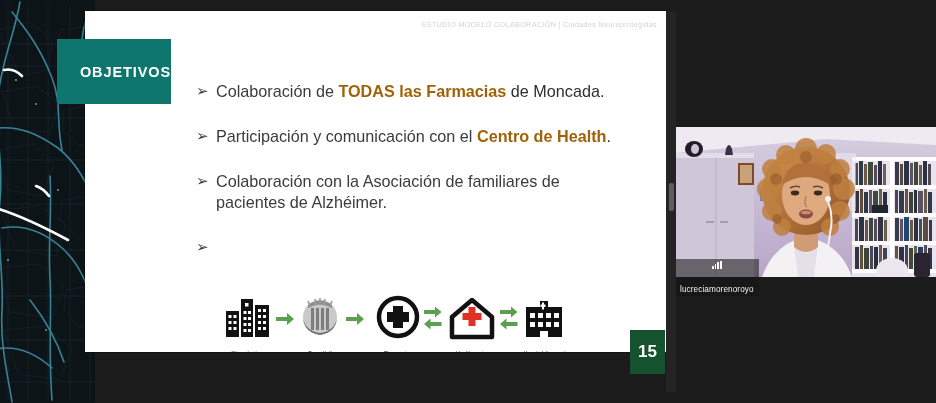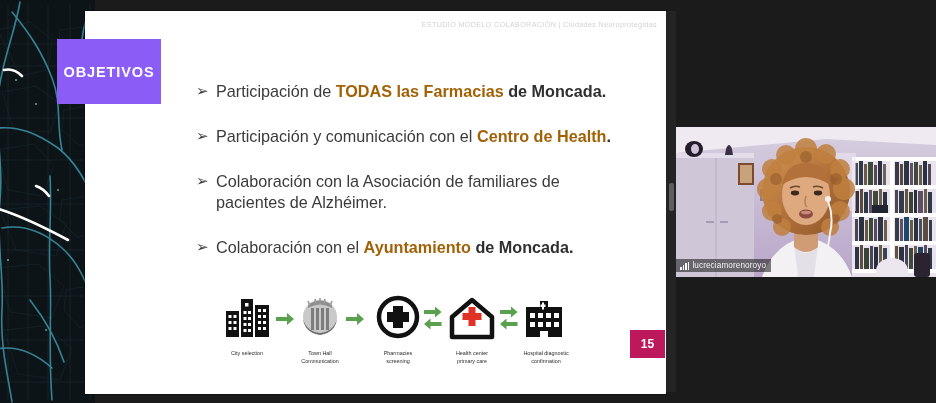--- a/index.html
+++ b/index.html
@@ -12,35 +12,35 @@
 
   
   #map-backdrop{
     position:absolute; left:0; top:0; width:95px; height:403px;
     background:#0d1418; overflow:hidden;
   }
   #map-backdrop svg{ position:absolute; left:-10px; top:0; }
 
   
   #slide{
-    position:absolute; left:85px; top:11px; width:581px; height:383px;
+    position:absolute; left:85px; top:11px; width:581px; height:341px;
     background:#ffffff; overflow:hidden;
     box-shadow:0 0 0 1px rgba(0,0,0,.35);
   }
   #slide-header{
     position:absolute; right:9px; top:9px;
     font-size:7.2px; letter-spacing:.35px; color:#d2d2d2;
     white-space:nowrap;
   }
 
   
   #objetivos-tab{
-    position:absolute; left:57px; top:39px; width:104px; height:65px;
-    background:#8b5cf6; z-index:6;
-    display:flex; align-items:center; justify-content:center;
+    position:absolute; left:57px; top:39px; width:114px; height:65px;
+    background:#0f766e; z-index:6;
+    display:flex; align-items:center; justify-content:flex-end;
   }
   #objetivos-tab span{
     color:#ffffff; font-size:14.5px; font-weight:600; letter-spacing:.9px;
   }
 
   
   #bullets{
     position:absolute; left:111px; top:70px; width:420px;
   }
   .bullet{
@@ -49,61 +49,62 @@
   }
   .bullet .marker{
     flex:0 0 auto; width:20px;
     font-size:15px; line-height:1.28; color:#3b3b3b;
   }
   .bullet .btext{
     font-size:16.2px; line-height:1.3; color:#3b3b3b;
     font-family:"Liberation Sans", sans-serif;
   }
   .hl{ color:#a16207; font-weight:bold; }
-  .bd{ font-weight:bold; color:#2f2f2f; }
+  .bd{ font-weight:normal; color:#2f2f2f; }
 
   
   #process-diagram{
     position:absolute; left:135px; top:272px; width:350px; height:98px;
   }
   #process-diagram svg{ display:block; }
   .cap{
     font-family:"Liberation Sans", sans-serif;
     font-size:5.4px; fill:#2b2b2b; text-anchor:middle;
   }
 
   
   #page-badge{
-    position:absolute; left:630px; top:330px; width:35px; height:28px;
-    background:#be185d; color:#ffffff; z-index:7;
+    position:absolute; left:630px; top:330px; width:35px; height:44px;
+    background:#14532d; color:#ffffff; z-index:7;
     display:flex; align-items:center; justify-content:center;
-    font-size:12px; font-weight:600;
+    font-size:17px; font-weight:600;
   }
 
   
   #panel-divider{
     position:absolute; left:666px; top:11px; width:10px; height:381px;
     background:#242424;
   }
   #divider-handle{
     position:absolute; left:669px; top:183px; width:5px; height:28px;
     background:#5e5e5e; border-radius:2px;
   }
 
   
   #video-tile{
     position:absolute; left:676px; top:127px; width:260px; height:150px;
     overflow:hidden; background:#b9a9c4;
   }
   #video-tile svg{ display:block; }
   #name-plate{
     position:absolute; left:676px; top:259px;
-    display:flex; align-items:center; gap:3px;
+    display:flex; align-items:center; gap:16px;
     padding:2px 5px 2px 4px;
     background:rgba(20,20,20,.55);
+    flex-direction:column;
   }
   #name-plate .nm{
     color:#f2f2f2; font-size:8.2px; letter-spacing:.1px;
     white-space:nowrap;
   }
   .bars{ display:flex; align-items:flex-end; gap:1px; height:8px; }
   .bars i{ display:block; width:1.6px; background:#ffffff; }
   .bars i:nth-child(1){ height:3px; }
   .bars i:nth-child(2){ height:5px; }
   .bars i:nth-child(3){ height:7px; }
@@ -156,36 +157,35 @@
   </svg>
 </div>
 
 <div id="slide">
 
   <div id="slide-header">ESTUDIO MODELO COLABORACIÓN | Ciudades Neuroprotegidas</div>
 
   <div id="bullets">
     <div class="bullet">
       <span class="marker">➢</span>
-      <span class="btext"><span>Participación de </span><span class="hl">TODAS las Farmacias</span><span class="bd"> de  Moncada.</span></span>
+      <span class="btext"><span>Colaboración de </span><span class="hl">TODAS las Farmacias</span><span class="bd"> de  Moncada.</span></span>
     </div>
 
     <div class="bullet">
       <span class="marker">➢</span>
       <span class="btext"><span>Participación y comunicación con el </span><span class="hl">Centro de Health</span><span class="bd">.</span></span>
     </div>
 
     <div class="bullet">
       <span class="marker">➢</span>
       <span class="btext"><span>Colaboración con la Asociación de familiares de pacientes de Alzhéimer.</span></span>
     </div>
 
     <div class="bullet">
       <span class="marker">➢</span>
-      <span class="btext"><span>Colaboración con el </span><span class="hl">Ayuntamiento</span><span class="bd"> de Moncada.</span></span>
     </div>
   </div>
 
   <div id="process-diagram">
     <svg width="350" height="98" viewBox="0 0 350 98">
 
       <g fill="#111111">
         <rect x="6" y="28" width="13" height="26"></rect>
         <rect x="21" y="16" width="12" height="38"></rect>
         <rect x="35" y="22" width="14" height="32"></rect>

